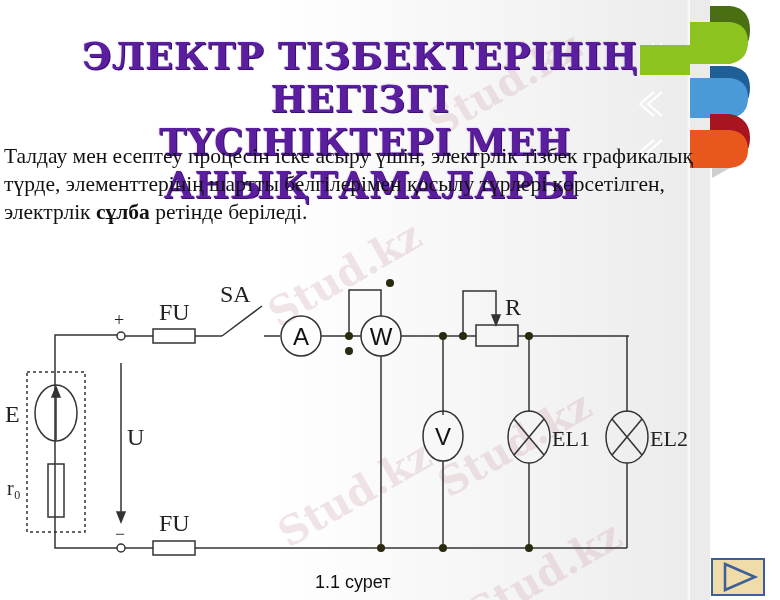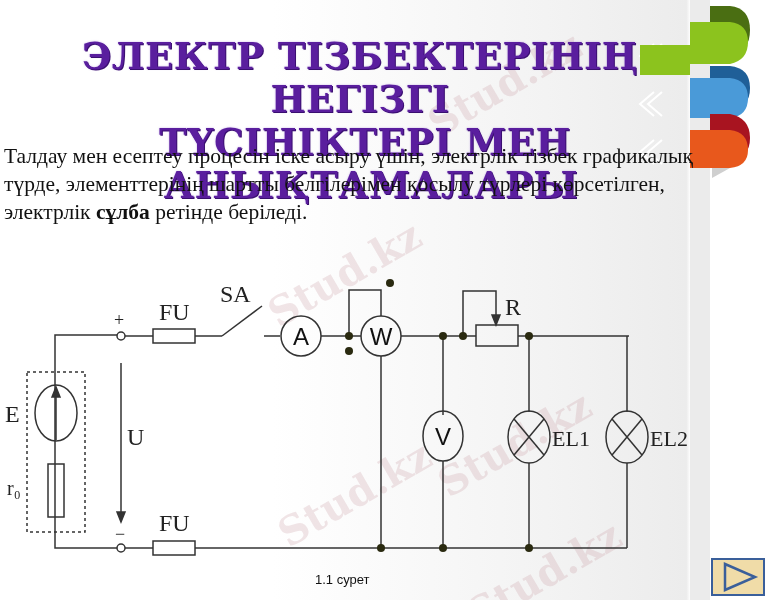--- a/index.html
+++ b/index.html
@@ -13,21 +13,21 @@
     font-family:"DejaVu Serif","Liberation Serif",serif;font-weight:bold;
     font-size:37px;line-height:43px;color:#5a1e9e;
     text-shadow:1px 1px 0 #3a0f70, 0 0 2px rgba(120,60,200,0.4);letter-spacing:0.5px;}
   .title .l1{display:block;}
   .title .l2{display:block;padding-left:10px;}
   .title .l3{display:block;padding-left:22px;}
   .para{position:absolute;left:2px;top:140px;width:700px;font-size:21.5px;line-height:28px;color:#111;}
   .para b{font-weight:bold;}
   .ribbons{position:absolute;left:690px;top:0;width:90px;height:200px;}
   .caption{position:absolute;left:315px;top:572px;font-family:"Liberation Sans","DejaVu Sans",sans-serif;
-    font-size:13px;color:#111;}
+    font-size:18px;color:#111;}
   .next-btn{position:absolute;left:711px;top:558px;width:54px;height:38px;
     background:#f0dca8;border:2px solid #3a5f9a;box-sizing:border-box;cursor:pointer;}
   .next-btn svg{position:absolute;left:0;top:0;}
   .diagram{position:absolute;left:0;top:270px;width:700px;height:300px;}
   .wm{position:absolute;font-family:"DejaVu Serif",serif;font-weight:bold;color:rgba(200,150,160,0.25);
       font-size:40px;transform:rotate(-30deg);pointer-events:none;white-space:nowrap;}
 </style>
 </head>
 <body>
 

